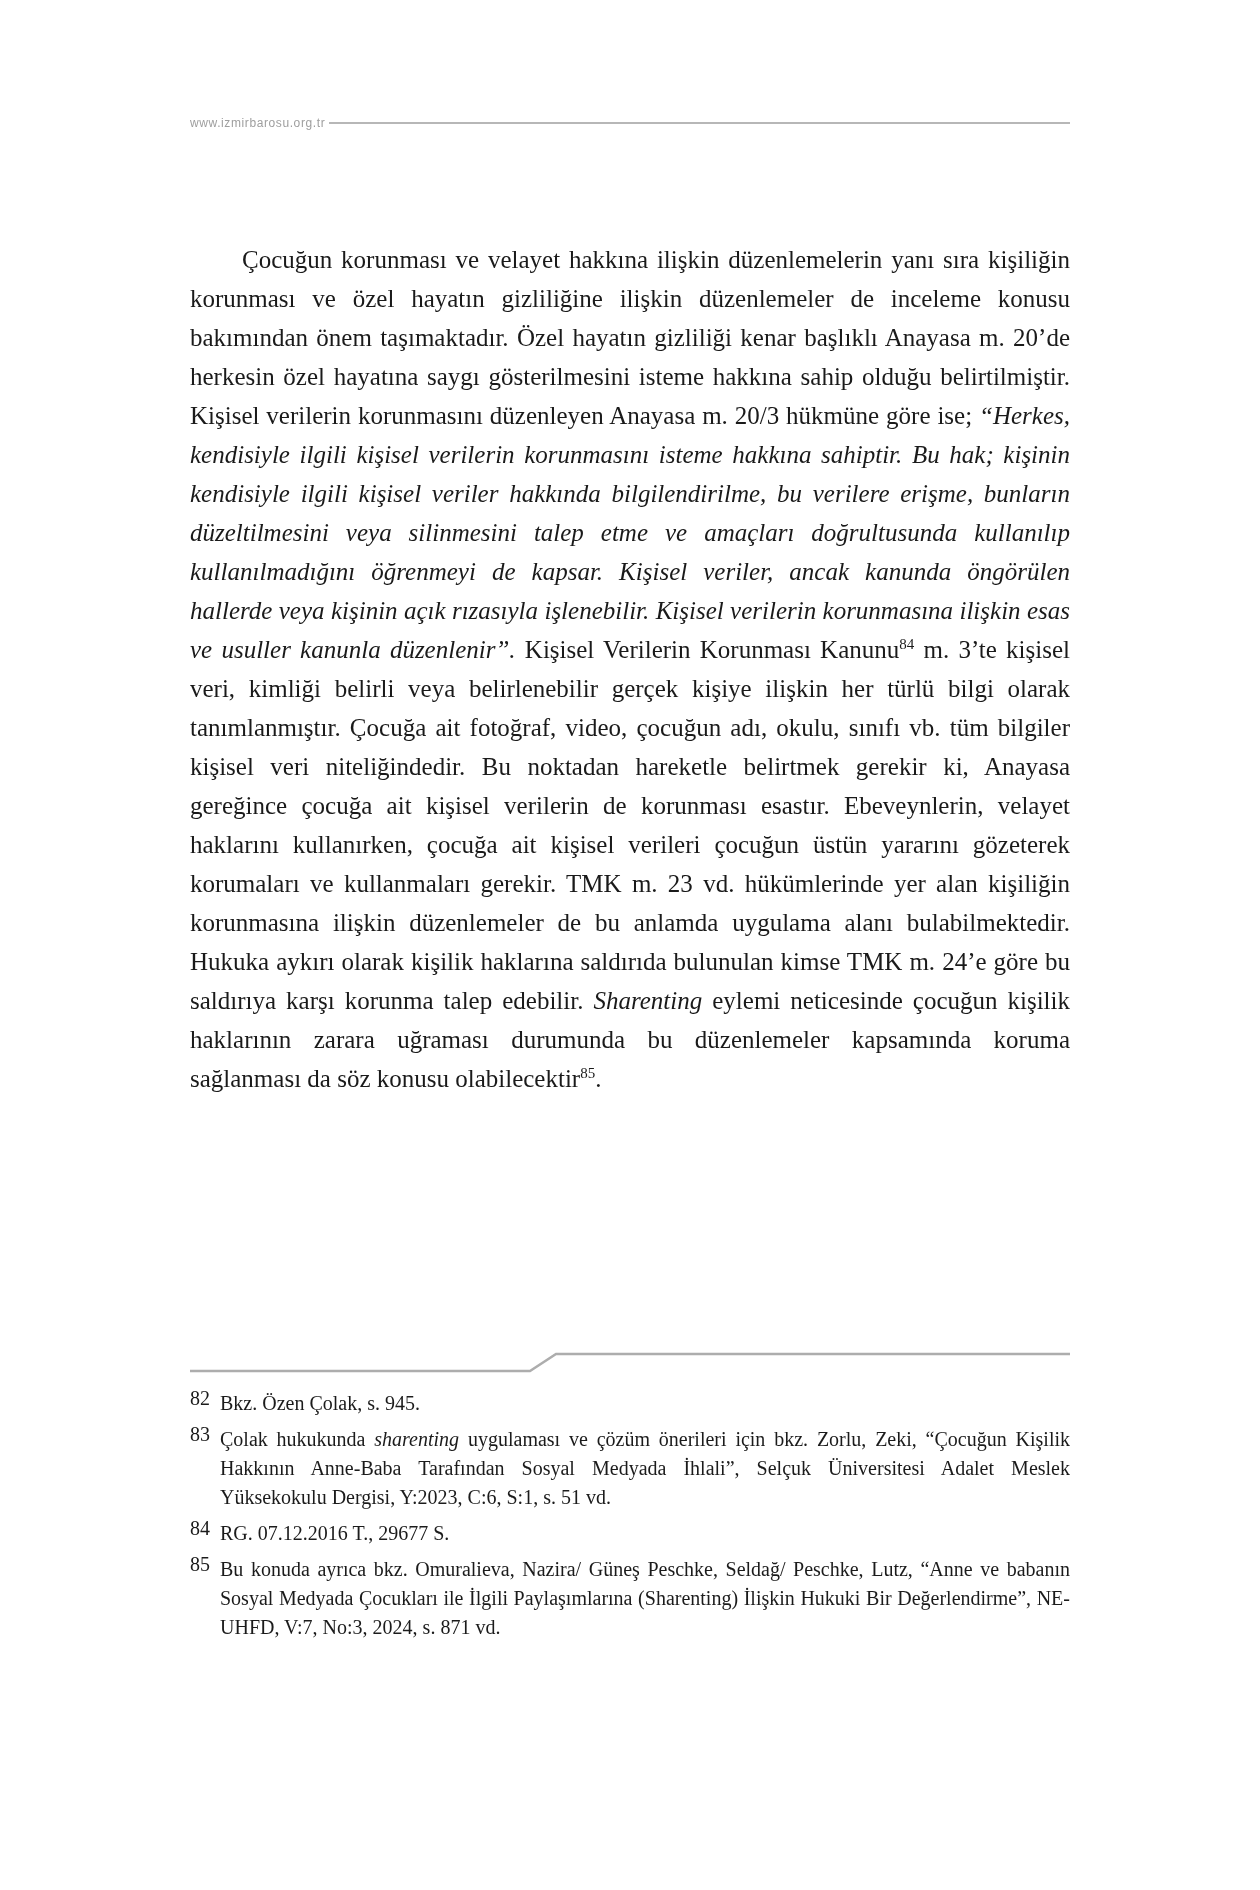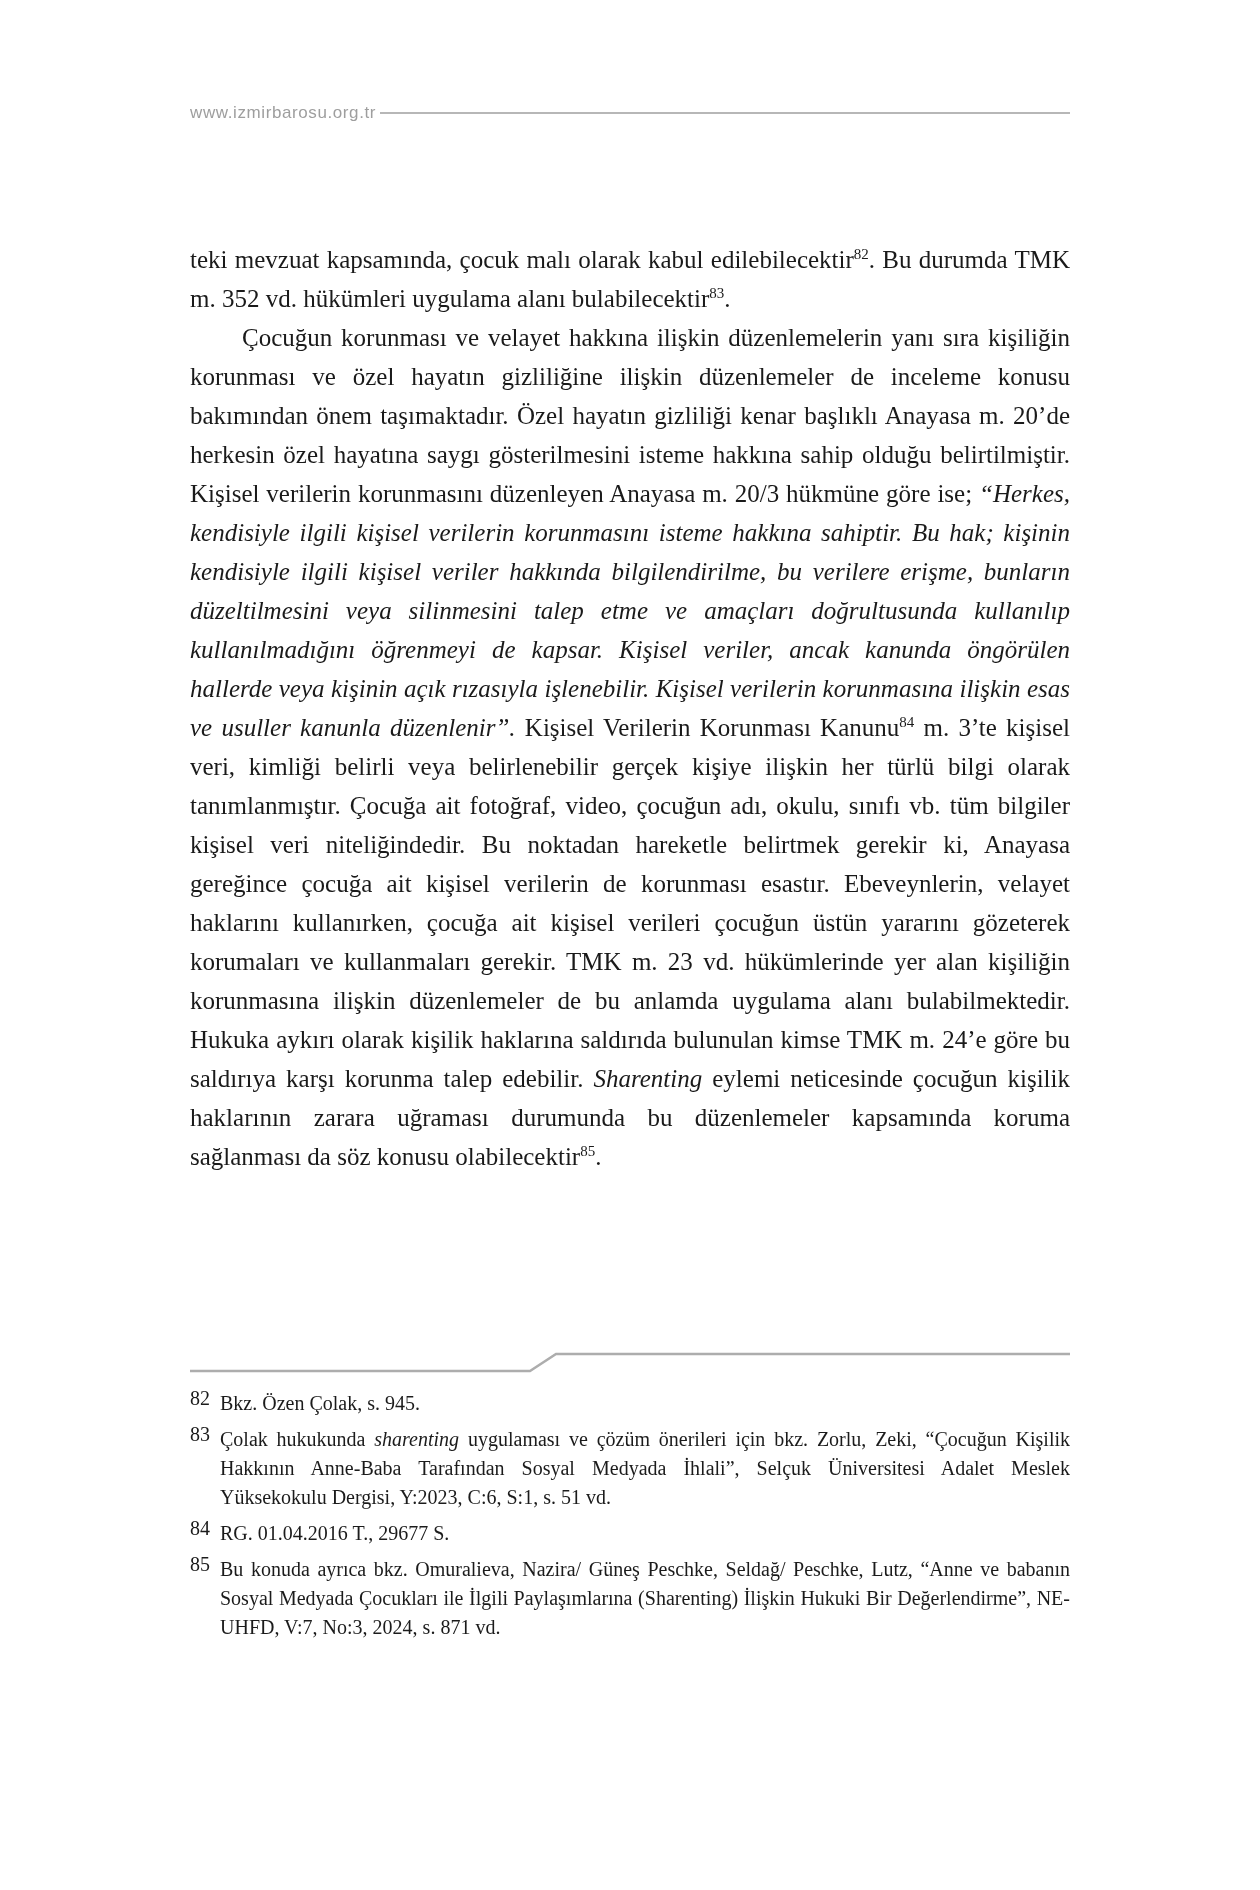--- a/index.html
+++ b/index.html
@@ -7,24 +7,24 @@
     position:relative;
     width:1260px;height:1890px;
     background:#ffffff;
     margin:0 auto;
     overflow:hidden;
     font-family:"Liberation Serif", serif;
     color:#1a1a1a;
   }
   
   .header{
-    position:absolute;left:190px;top:103px;width:880px;
+    position:absolute;left:190px;top:116px;width:880px;
     display:flex;align-items:center;
     font-family:"Liberation Sans", sans-serif;
-    font-size:17px;letter-spacing:.6px;color:#9e9e9e;
+    font-size:12px;letter-spacing:.6px;color:#9e9e9e;
   }
   .header-rule{flex:1;height:2px;background:#b7b7b7;margin-left:4px;}
   
   .body-text{
     position:absolute;left:190px;top:240px;width:880px;
     font-size:25px;line-height:39px;text-align:justify;
   }
   .body-text p{margin:0;}
   .p-first{margin-bottom:54px;}
   .p-indent{text-indent:52px;}
@@ -55,42 +55,41 @@
 <body>
 
 <div class="page">
 
   <div class="header">
     <span>www.izmirbarosu.org.tr</span>
     <span class="header-rule"></span>
   </div>
 
   <div class="body-text">
-    <p class="p-first"><span>teki mevzuat kapsamında, çocuk malı olarak kabul edilebilecektir</span><sup class="fnref">82</sup><span>. Bu durumda TMK m. 352 vd. hükümleri uygulama alanı bulabilecektir</span><sup class="fnref">83</sup><span>.</span></p>
     <p class="p-indent"><span>Çocuğun korunması ve velayet hakkına ilişkin düzenlemelerin yanı sıra kişiliğin korunması ve özel hayatın gizliliğine ilişkin düzenlemeler de inceleme konusu bakımından önem taşımaktadır. Özel hayatın gizliliği kenar başlıklı Anayasa m. 20’de herkesin özel hayatına saygı gösterilmesini isteme hakkına sahip olduğu belirtilmiştir. Kişisel verilerin korunmasını düzenleyen Anayasa m. 20/3 hükmüne göre ise; </span><span class="it">“Herkes, kendisiyle ilgili kişisel verilerin korunmasını isteme hakkına sahiptir. Bu hak; kişinin kendisiyle ilgili kişisel veriler hakkında bilgilendirilme, bu verilere erişme, bunların düzeltilmesini veya silinmesini talep etme ve amaçları doğrultusunda kullanılıp kullanılmadığını öğrenmeyi de kapsar. Kişisel veriler, ancak kanunda öngörülen hallerde veya kişinin açık rızasıyla işlenebilir. Kişisel verilerin korunmasına ilişkin esas ve usuller kanunla düzenlenir”.</span><span> Kişisel Verilerin Korunması Kanunu</span><sup class="fnref">84</sup><span> m. 3’te kişisel veri, kimliği belirli veya belirlenebilir gerçek kişiye ilişkin her türlü bilgi olarak tanımlanmıştır. Çocuğa ait fotoğraf, video, çocuğun adı, okulu, sınıfı vb. tüm bilgiler kişisel veri niteliğindedir. Bu noktadan hareketle belirtmek gerekir ki, Anayasa gereğince çocuğa ait kişisel verilerin de korunması esastır. Ebeveynlerin, velayet haklarını kullanırken, çocuğa ait kişisel verileri çocuğun üstün yararını gözeterek korumaları ve kullanmaları gerekir. TMK m. 23 vd. hükümlerinde yer alan kişiliğin korunmasına ilişkin düzenlemeler de bu anlamda uygulama alanı bulabilmektedir. Hukuka aykırı olarak kişilik haklarına saldırıda bulunulan kimse TMK m. 24’e göre bu saldırıya karşı korunma talep edebilir. </span><span class="it">Sharenting</span><span> eylemi neticesinde çocuğun kişilik haklarının zarara uğraması durumunda bu düzenlemeler kapsamında koruma sağlanması da söz konusu olabilecektir</span><sup class="fnref">85</sup><span>.</span></p>
   </div>
 
   <div class="fn-sep">
     <svg width="880" height="24">
       <polyline points="0,20 340,20 366,3 880,3" fill="none" stroke="#adadad" stroke-width="2.5"></polyline>
     </svg>
   </div>
 
   <div class="footnotes">
     <div class="footnote">
       <span class="fn-marker">82</span>
       <span class="fn-text"><span>Bkz. Özen Çolak, s. 945.</span></span>
     </div>
     <div class="footnote">
       <span class="fn-marker">83</span>
       <span class="fn-text"><span>Çolak hukukunda </span><span class="it">sharenting</span><span> uygulaması ve çözüm önerileri için bkz. Zorlu, Zeki, “Çocuğun Kişilik Hakkının Anne-Baba Tarafından Sosyal Medyada İhlali”, Selçuk Üniversitesi Adalet Meslek Yüksekokulu Dergisi, Y:2023, C:6, S:1, s. 51 vd.</span></span>
     </div>
     <div class="footnote">
       <span class="fn-marker">84</span>
-      <span class="fn-text"><span>RG. 01.04.2016 T., 29677 S.</span></span>
+      <span class="fn-text"><span>RG. 07.12.2016 T., 29677 S.</span></span>
     </div>
     <div class="footnote">
       <span class="fn-marker">85</span>
       <span class="fn-text"><span>Bu konuda ayrıca bkz. Omuralieva, Nazira/ Güneş Peschke, Seldağ/ Peschke, Lutz, “Anne ve babanın Sosyal Medyada Çocukları ile İlgili Paylaşımlarına (Sharenting) İlişkin Hukuki Bir Değerlendirme”, NE-UHFD, V:7, No:3, 2024, s. 871 vd.</span></span>
     </div>
   </div>
 
 
 </div>
 

